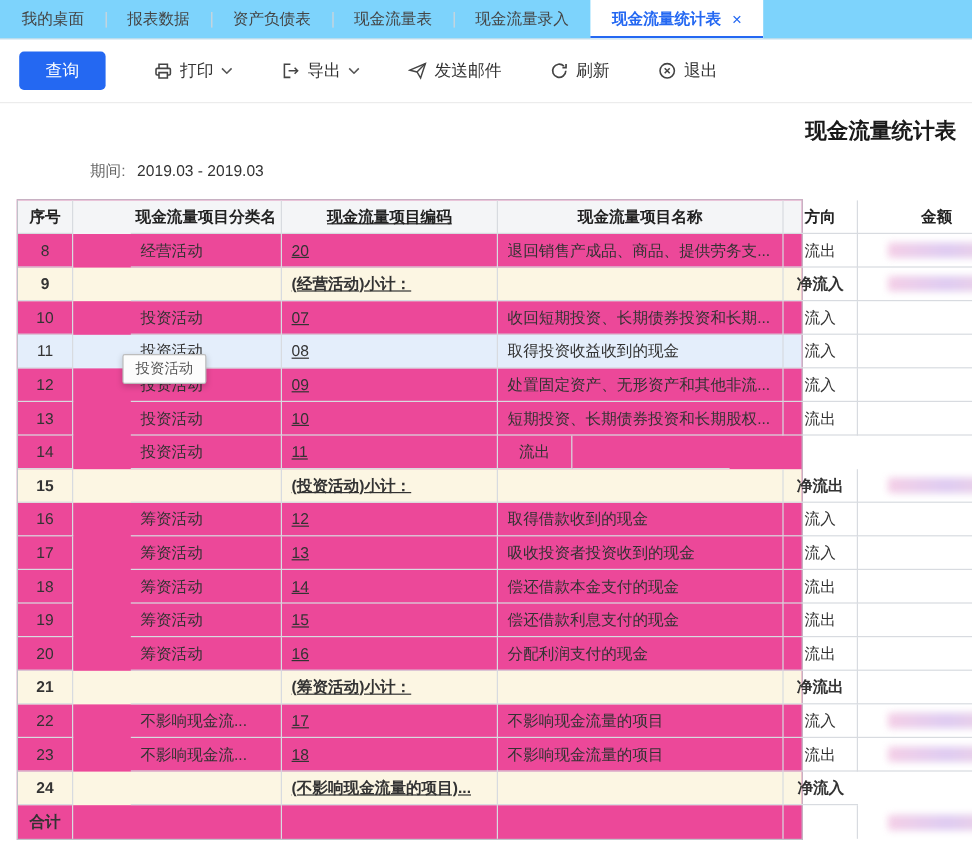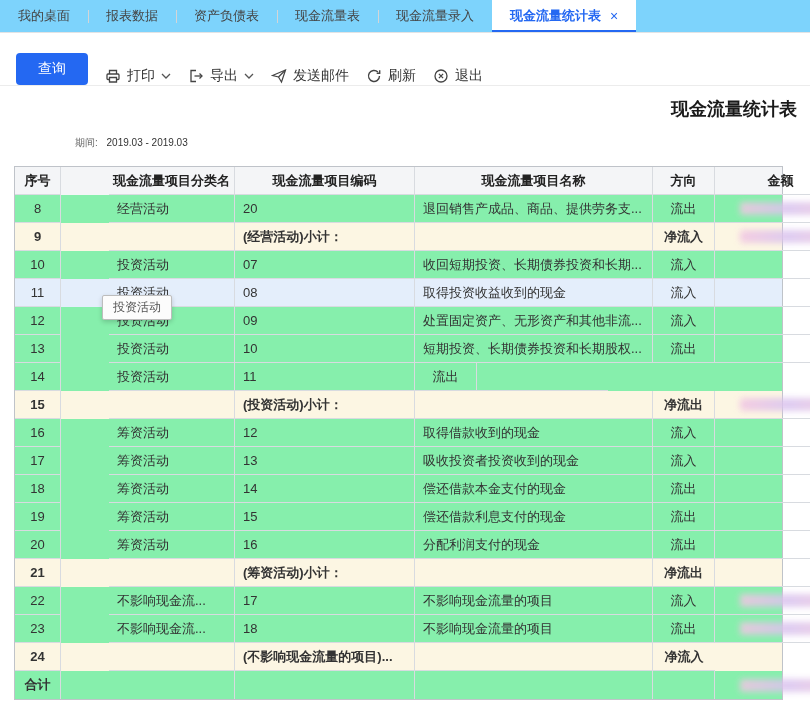--- a/index.html
+++ b/index.html
@@ -13,46 +13,46 @@
             border-bottom:1px solid #e2e3e5; }
   .tab { display:flex; align-items:center; padding:0 18px; font-size:13px; color:#444;
          cursor:pointer; position:relative; }
   .tab + .tab::before { content:''; position:absolute; left:0; top:10px; height:13px;
          width:1px; background:#d4d5d7; }
   .tab.active { background:#fff; color:var(--accent,#2468f2); font-weight:bold;
          box-shadow: inset 0 -2px 0 var(--accent,#2468f2); }
   .tab.active::before { display:none; }
   .tab-close { margin-left:9px; font-weight:normal; font-size:14px; color:var(--accent,#2468f2); }
   
-  .toolbar { height:53px; display:flex; align-items:flex-end; gap:17px; padding:0 16px;
+  .toolbar { height:53px; display:flex; align-items:center; gap:40px; padding:0 16px;
              background:#fff; border-bottom:1px solid #ececec; }
   .btn-query { background:var(--accent,#2468f2); color:#fff; font-size:14px; border:none;
                border-radius:4px; height:32px; padding:0 22px; cursor:pointer; }
   .tool { display:flex; align-items:center; gap:6px; font-size:14px; color:#333; cursor:pointer;
           background:none; border:none; font-family:inherit; }
   .tool svg { display:block; }
   
   .report-title { padding:10px 13px 0 0; text-align:right; font-size:18px; font-weight:bold;
                   line-height:26px; color:#1a1a1a; }
-  .period-row { margin-top:12px; padding-left:75px; font-size:10px; line-height:18px; }
+  .period-row { margin-top:12px; padding-left:75px; font-size:13px; line-height:18px; }
   .period-label { color:#666; }
   .period-value { color:#333; margin-left:6px; }
   
-  .table { margin:14px 13px 0 14px; width:769px; border:1px solid #bfc3c9; background:#86efac; }
+  .table { margin:14px 13px 0 14px; width:655px; border:1px solid #bfc3c9; background:#ec4899; }
   .tr { display:flex; height:28px; }
   .td { display:flex; align-items:center; padding:0 8px; font-size:13px;
         border-right:1px solid #d8dbe0; border-bottom:1px solid #d8dbe0;
         white-space:nowrap; overflow:hidden; flex:none; }
   .td:last-child { border-right:none; }
   [data-name="table-body"] .tr:last-child .td { border-bottom:none; }
   .thead { background:var(--header-bg,#f4f5f7); }
   .thead .td { font-weight:bold; justify-content:center; color:#222; }
   .col-no        { width:46px;  justify-content:center; padding:0 2px; }
   .col-category  { width:126px;margin-left:48px; }
-  .col-code      { width:180px; }
+  .col-code      { width:180px;text-decoration:underline; }
   .col-name      { width:238px; }
   .col-direction { width:62px;  justify-content:center; }
   .col-amount    { width:131px; justify-content:flex-end; }
   .tr.subtotal { background:var(--subtotal-bg,#fcf6e3); }
   .tr.subtotal .td { font-weight:bold; }
   .tr.total .td { font-weight:bold; }
   .tr.hover { background:var(--hover-bg,#e4eefb); }
   .masked { display:inline-block; width:98px; height:13px; border-radius:2px;
             background:linear-gradient(90deg,#f2c6e2,#d9c3ef,#efc8dd);
             filter:blur(3px); opacity:.85; }

